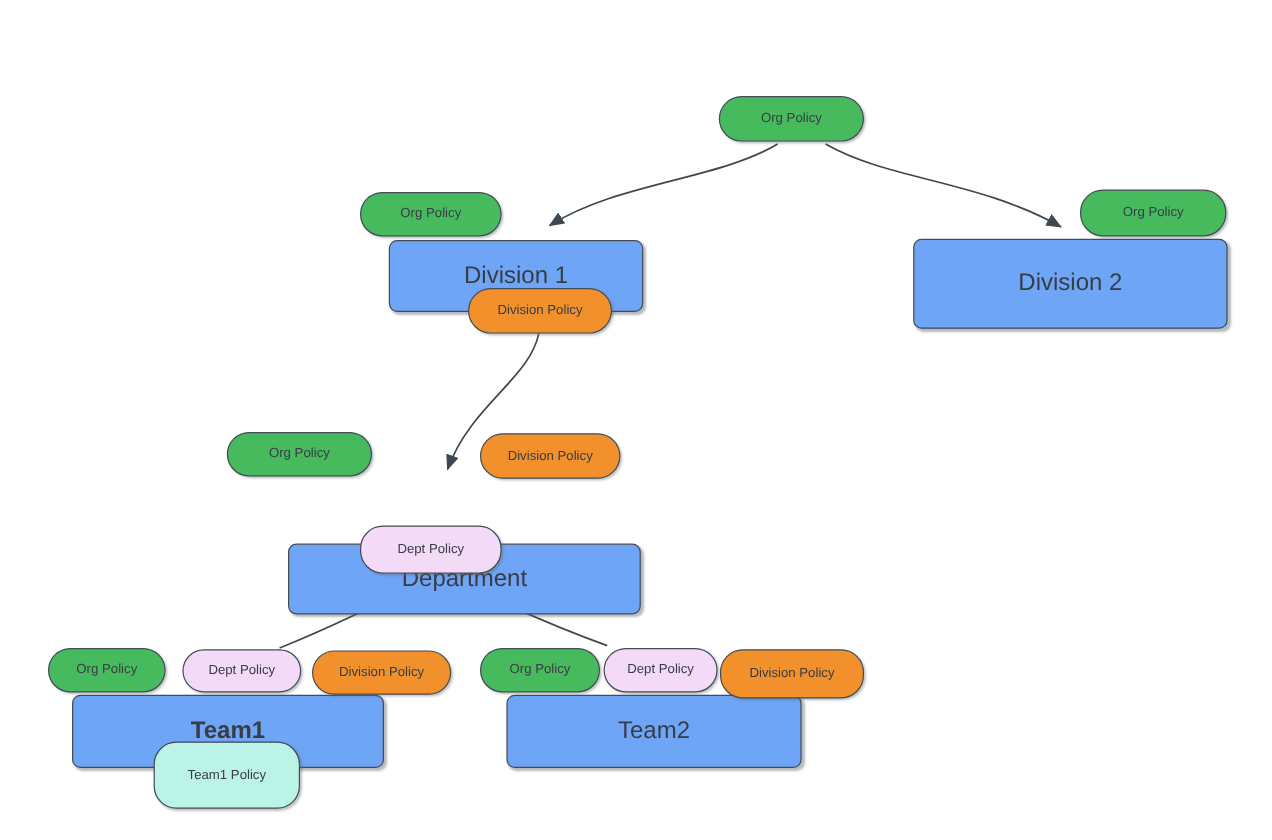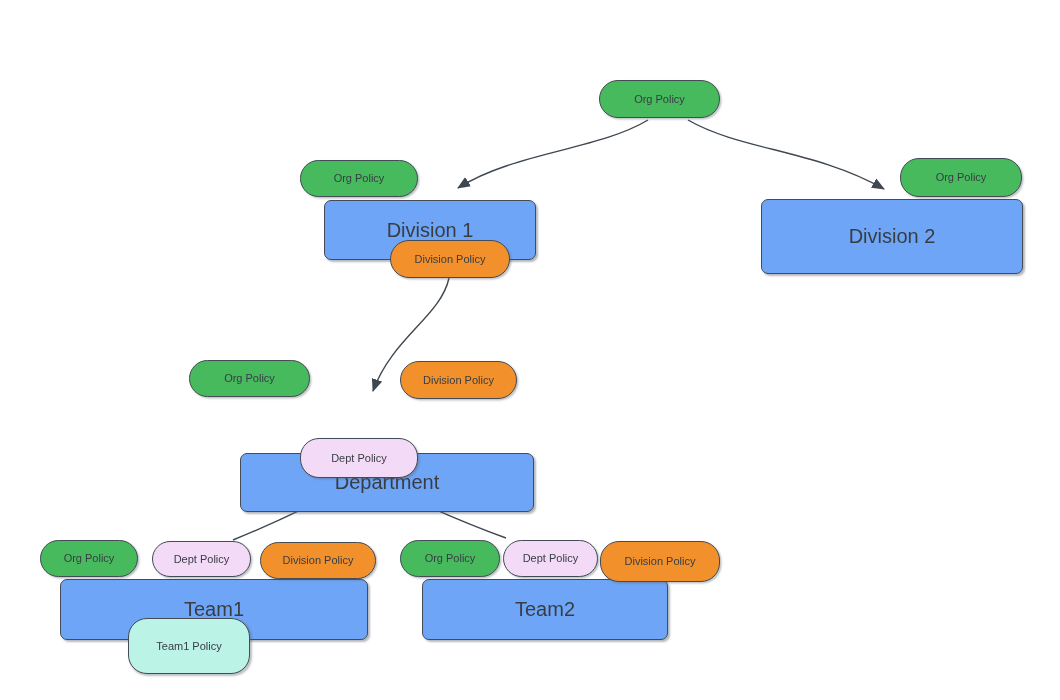--- a/index.html
+++ b/index.html
@@ -81,21 +81,21 @@
 
   <div class="node" style="left:324px; top:200px; width:212px; height:60px;">
     <span class="node-label">Division 1</span>
   </div>
   <div class="node" style="left:761px; top:199px; width:262px; height:75px;">
     <span class="node-label">Division 2</span>
   </div>
   <div class="node" style="left:240px; top:405px; width:294px; height:59px;margin-top:48px;">
     <span class="node-label">Department</span>
   </div>
-  <div class="node" style="left:60px; top:579px; width:308px; height:61px;">
+  <div class="node" style="left:60px; top:579px; width:260px; height:61px;font-weight:bold;">
     <span class="node-label">Team1</span>
   </div>
   <div class="node" style="left:422px; top:579px; width:246px; height:61px;">
     <span class="node-label">Team2</span>
   </div>
 
   <div class="badge badge-org" style="left:599px; top:80px; width:121px; height:38px;">Org Policy</div>
 
   <div class="badge badge-org" style="left:300px; top:160px; width:118px; height:37px;">Org Policy</div>
   <div class="badge badge-division" style="left:390px; top:240px; width:120px; height:38px;">Division Policy</div>

